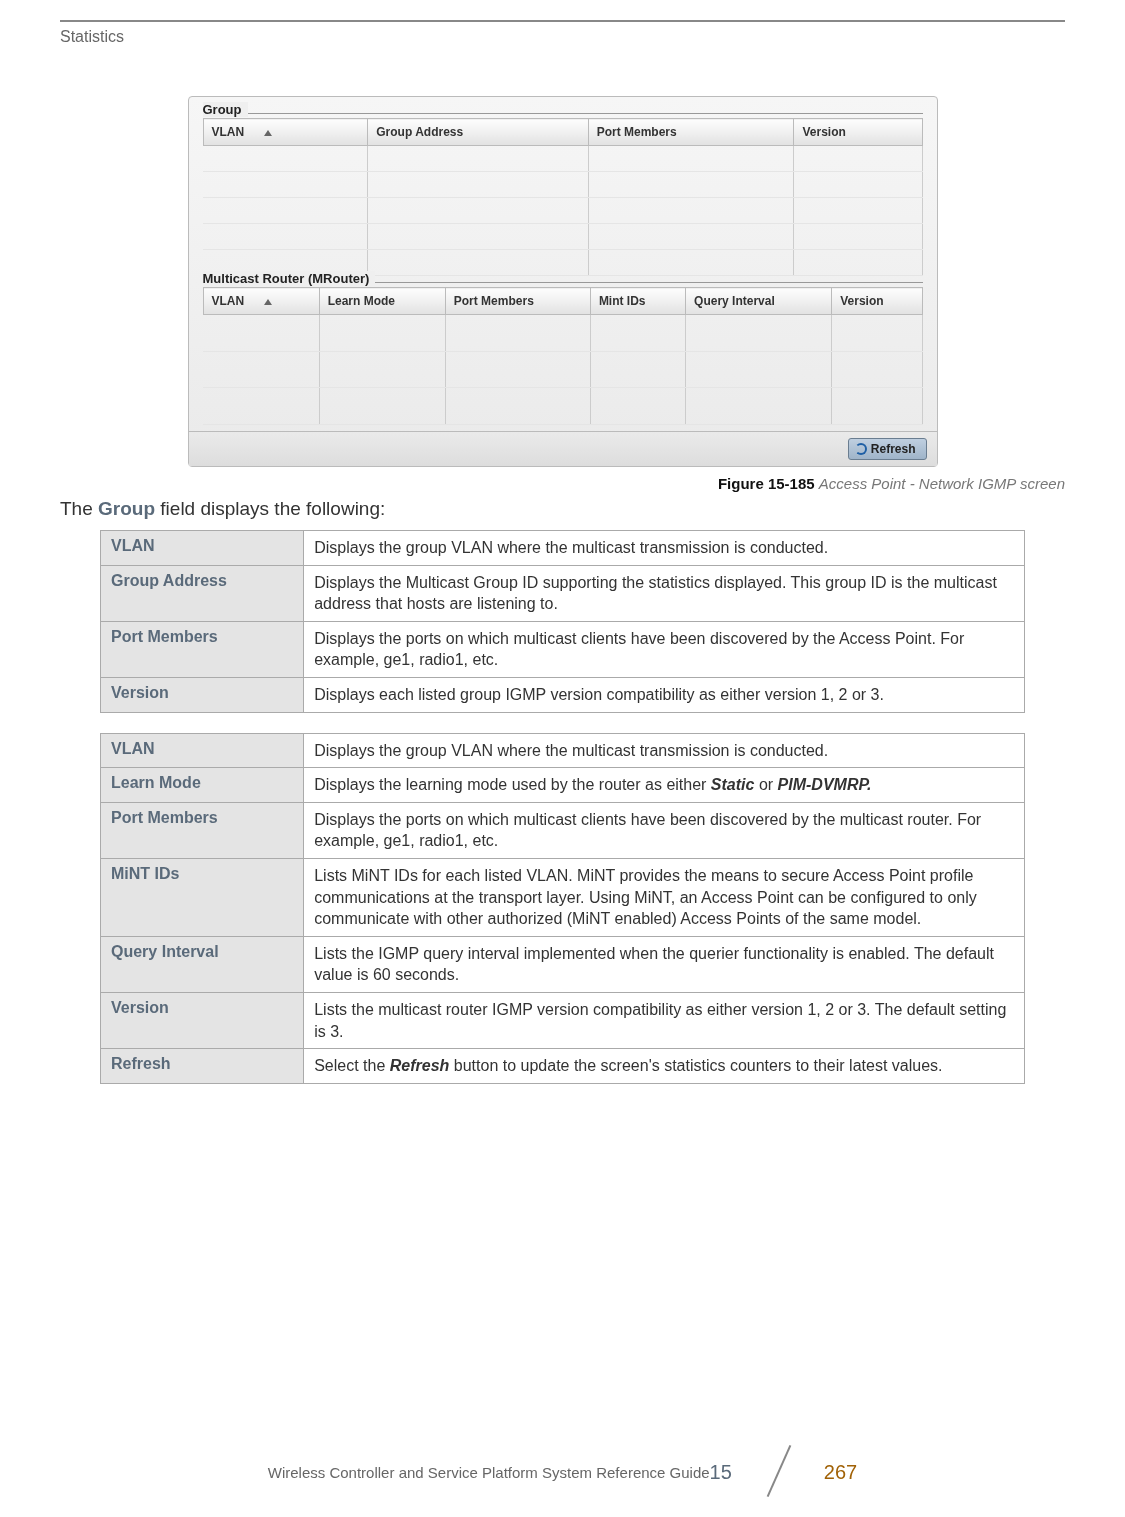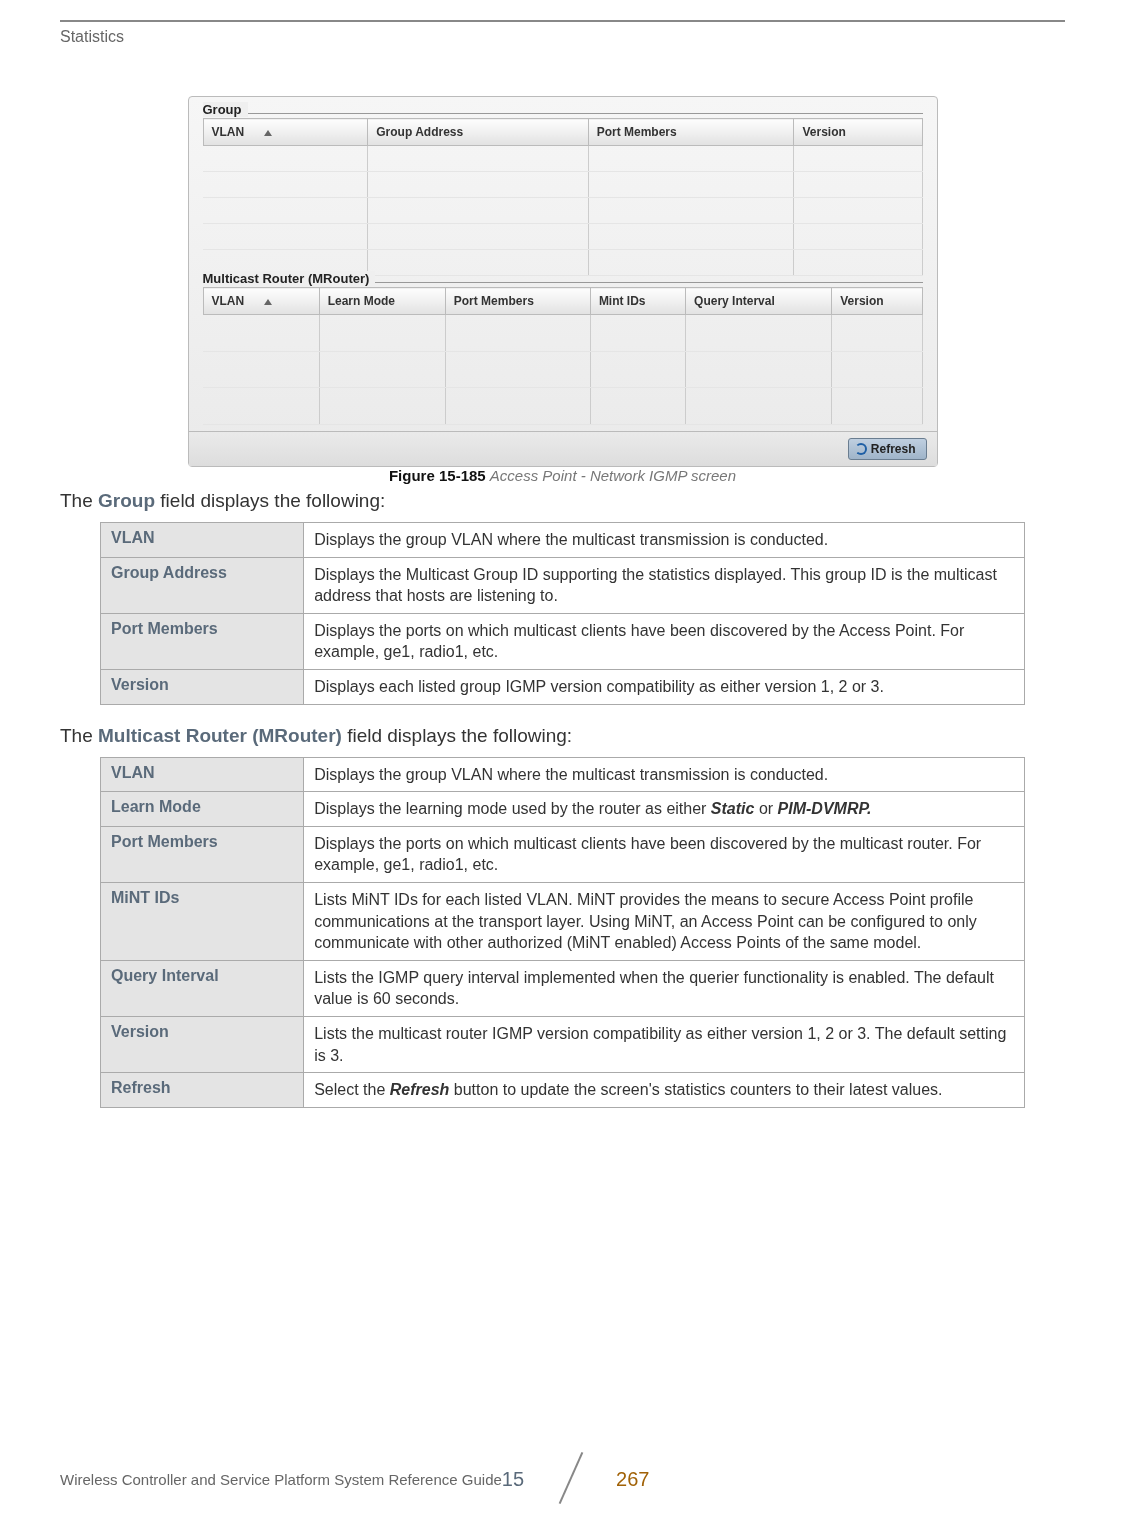--- a/index.html
+++ b/index.html
@@ -97,22 +97,22 @@
       gap: 4px;
     }
     .refresh-glyph {
       width: 12px; height: 12px;
       border: 2px solid #1e5fa5;
       border-left-color: transparent;
       border-radius: 50%;
       display: inline-block;
     }
     .figure-caption {
-      text-align: center;
-      margin: 0 0 4px 0;
+      text-align: right;
+      margin: 8px 0 4px 0;
       font-size: 15px;
     }
     .figure-caption .fig-num { font-weight: bold; color: #111; }
     .figure-caption .fig-title { font-style: italic; color: #777; }
     .body-text {
       font-size: 19px;
       color: #333;
       margin: 6px 0 10px 0;
     }
     .body-text .term { font-weight: bold; color: #5a6a7a; }
@@ -130,25 +130,25 @@
     .desc-table td.label {
       background: #e4e4e4;
       font-weight: bold;
       color: #5a6a7a;
       width: 22%;
     }
     .desc-table td.value { color: #333; line-height: 1.35; }
     .desc-table td.value .italic { font-style: italic; font-weight: bold; }
     .page-footer {
       position: absolute;
-      bottom: 13px;
+      bottom: 20px;
       left: 60px;
       right: 60px;
       display: flex;
-      justify-content: flex-start;
+      justify-content: center;
       align-items: center;
       font-size: 15px;
       color: #666;
     }
     .page-num-box {
       display: flex;
       align-items: center;
       gap: 12px;
     }
     .page-num-box .slash {
@@ -294,23 +294,20 @@
           <td class="label">Port Members</td>
           <td class="value">Displays the ports on which multicast clients have been discovered by the Access Point. For example, ge1, radio1, etc.</td>
         </tr>
     <tr>
           <td class="label">Version</td>
           <td class="value">Displays each listed group IGMP version compatibility as either version 1, 2 or 3.</td>
         </tr>
   </tbody>
     </table>
 
-  <p class="body-text">
-    <span>The </span><span class="term">Multicast Router (MRouter)</span><span> field displays the following:</span>
-  </p>
 
   <table class="desc-table">
     <tbody>
         <tr>
           <td class="label">VLAN</td>
           <td class="value">Displays the group VLAN where the multicast transmission is conducted.</td>
         </tr>
     <tr>
           <td class="label">Learn Mode</td>
           <td class="value">Displays the learning mode used by the router as either <span class="italic">Static</span> or <span class="italic">PIM-DVMRP.</span></td>

